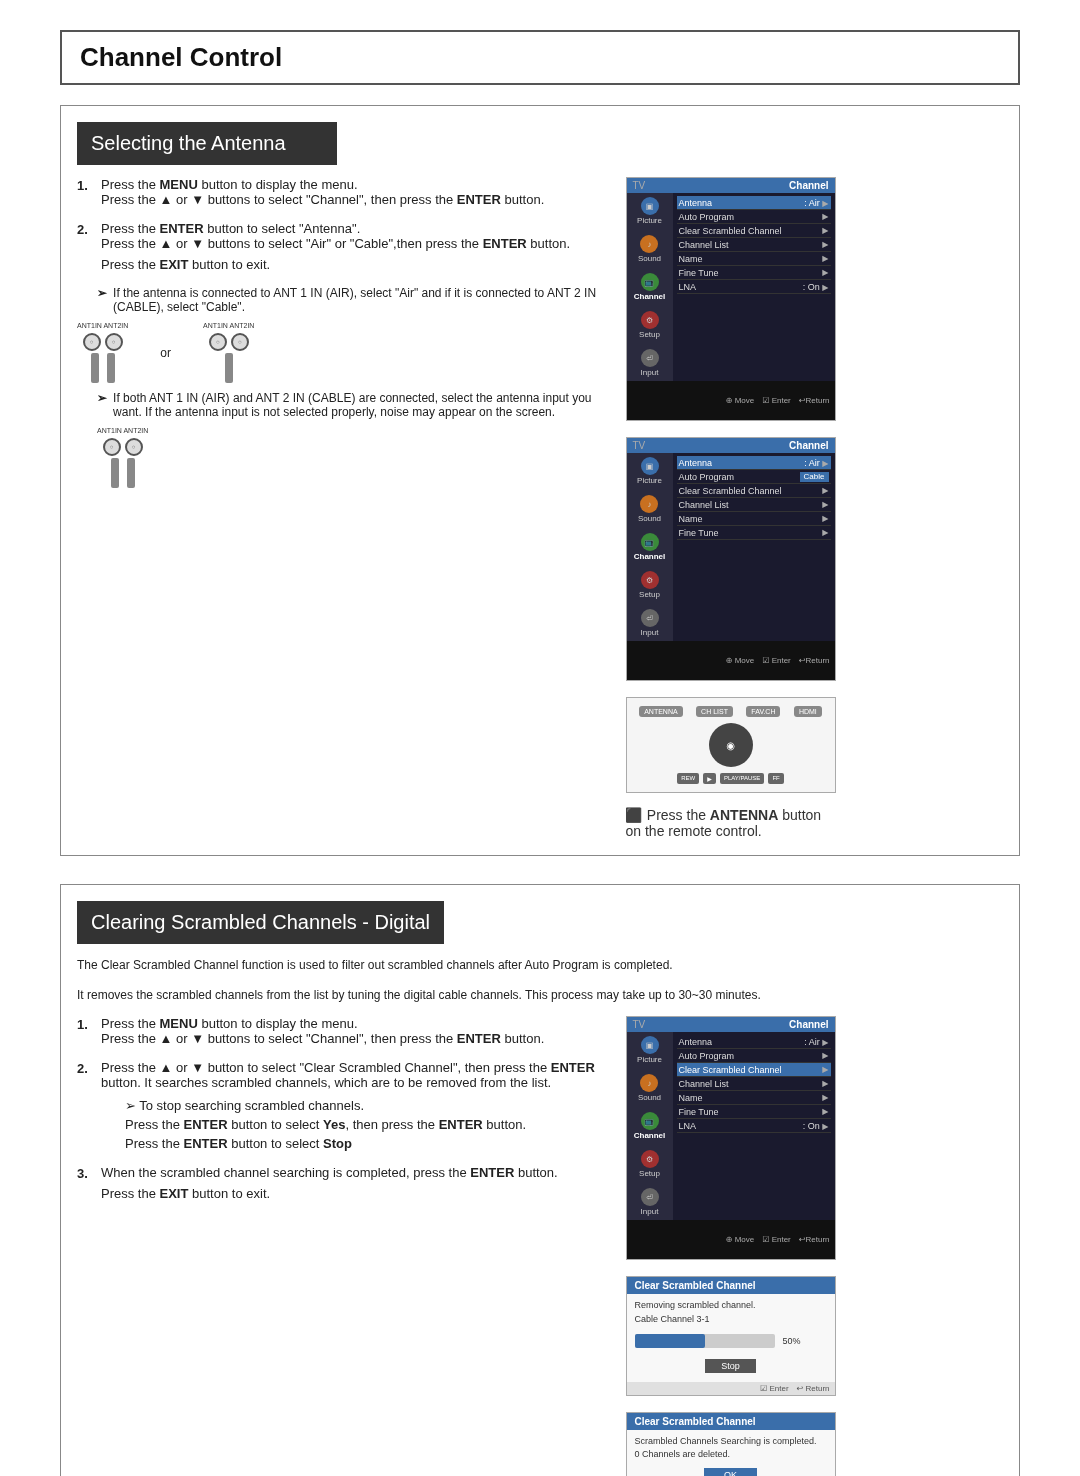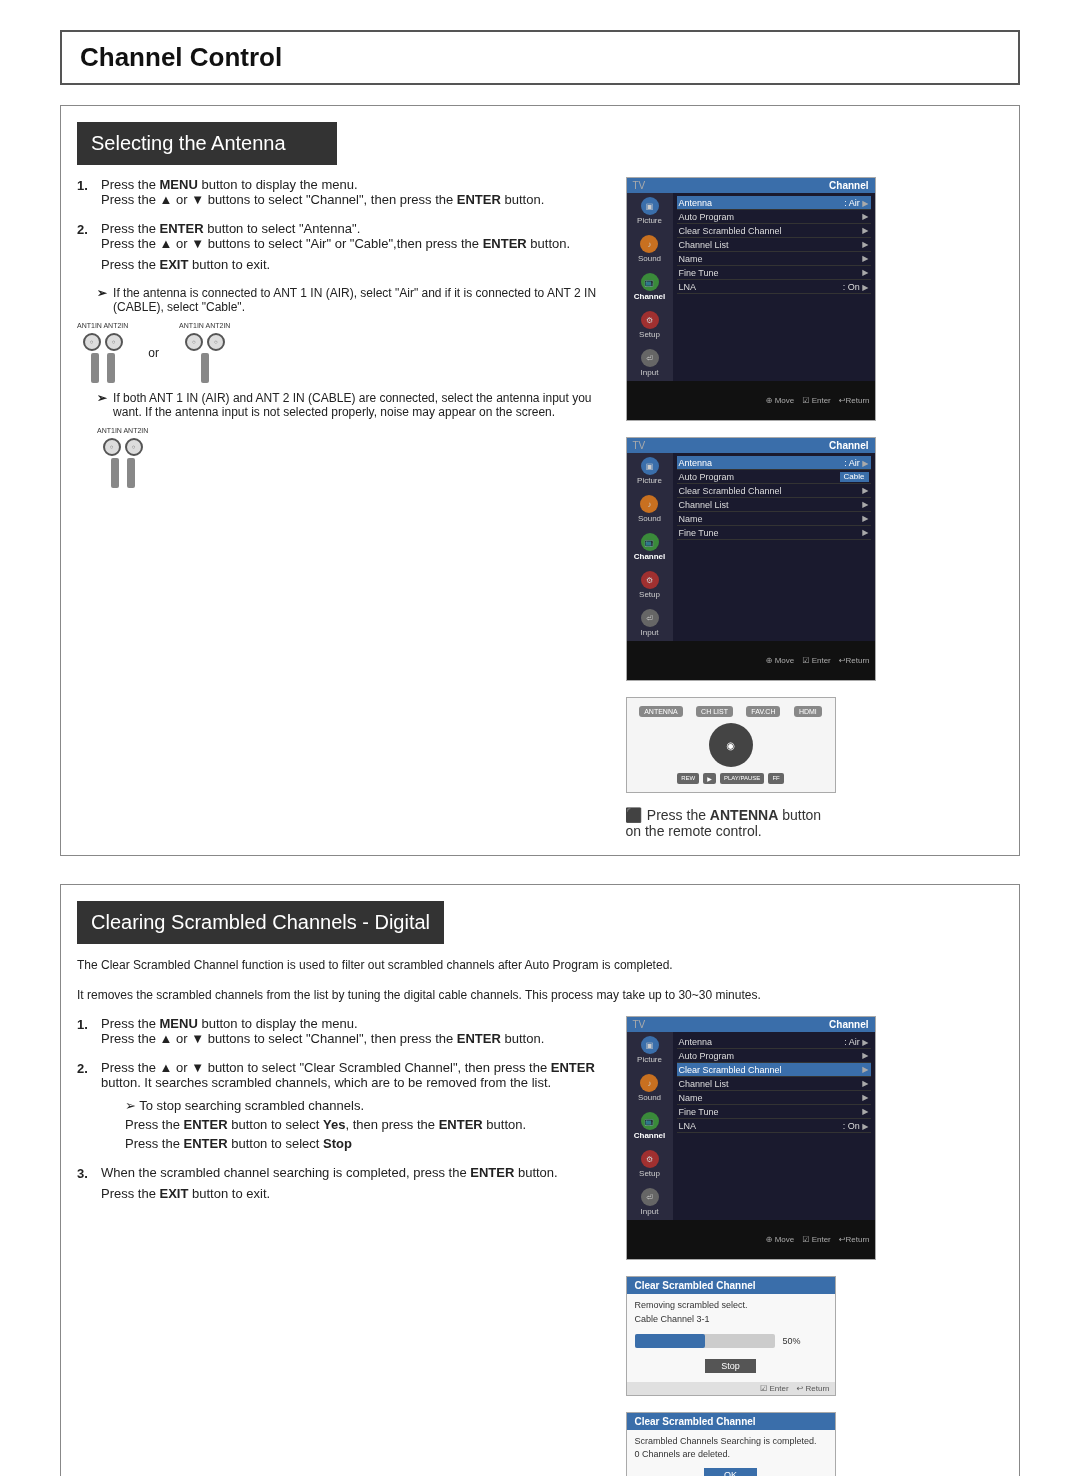--- a/index.html
+++ b/index.html
@@ -77,21 +77,21 @@
       display: flex;
       flex-direction: column;
       gap: 10px;
       align-items: flex-start;
     }
 
     
     .tv-menu {
       border: 1.5px solid #aaa;
       background: #1a1a2e;
-      width: 250px;
+      width: 210px;
       font-size: 10px;
       color: #fff;
       margin-bottom: 6px;
     }
     .tv-menu-title-bar {
       background: #3a6eaa;
       color: #fff;
       text-align: right;
       padding: 2px 6px;
       font-size: 10px;
@@ -158,21 +158,21 @@
       padding: 15px 5px;
       font-size: 8px;
       color: #aaa;
       gap: 8px;
     }
 
     
     .antenna-images {
       display: flex;
       align-items: center;
-      gap: 12px;
+      gap: 24px;
       margin: 8px 0;
     }
     .ant-connector {
       display: flex;
       flex-direction: column;
       align-items: center;
       gap: 2px;
     }
     .ant-ports {
       display: flex;
@@ -734,21 +734,21 @@
         <div class="tv-menu-footer">
           <span>⊕ Move</span>
           <span>☑ Enter</span>
           <span>↩Return</span>
         </div>
       </div>
 
       <div class="popup-box">
         <div class="popup-title">Clear Scrambled Channel</div>
         <div class="popup-body">
-          <div>Removing scrambled select.</div>
+          <div>Removing scrambled channel.</div>
           <div style="margin-top:4px;">Cable Channel 3-1</div>
           <div style="margin-top:6px;display:flex;align-items:center;gap:8px;">
             <div class="progress-container">
               <div class="progress-bar"></div>
             </div>
             <span>50%</span>
           </div>
           <div style="text-align:center;margin-top:4px;">
             <span class="stop-btn">Stop</span>
           </div>

